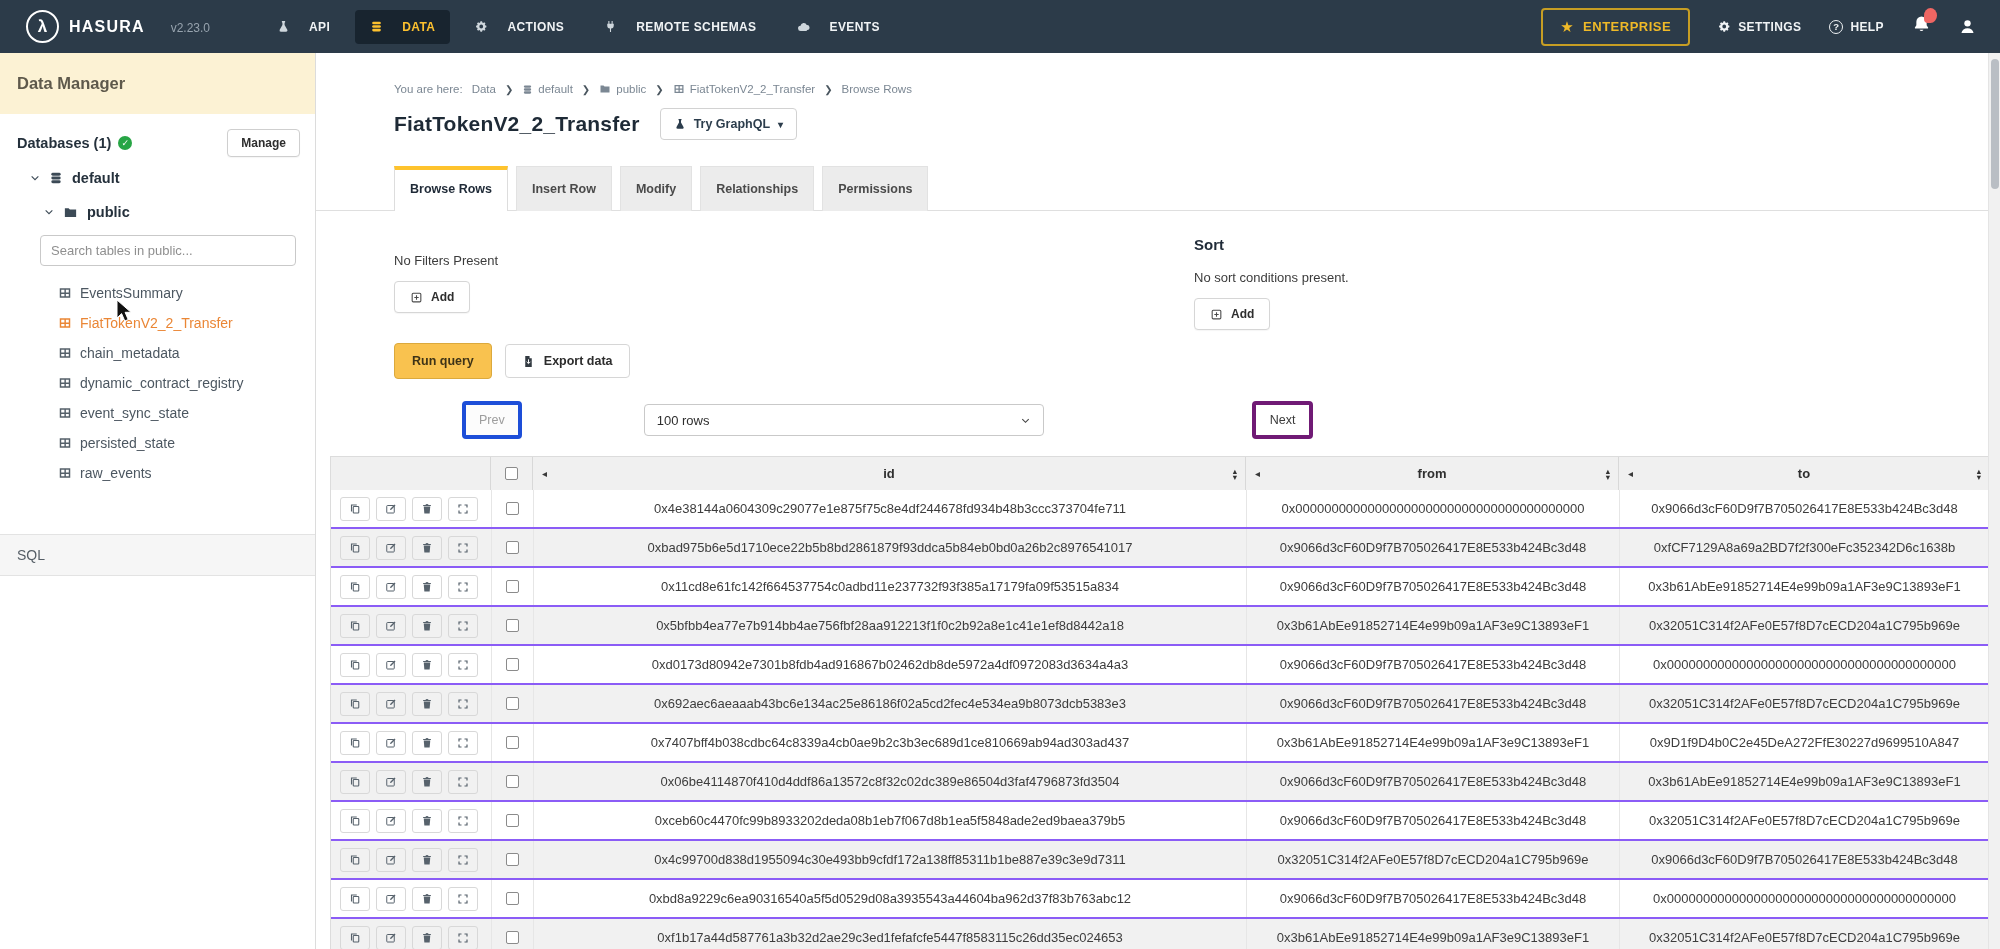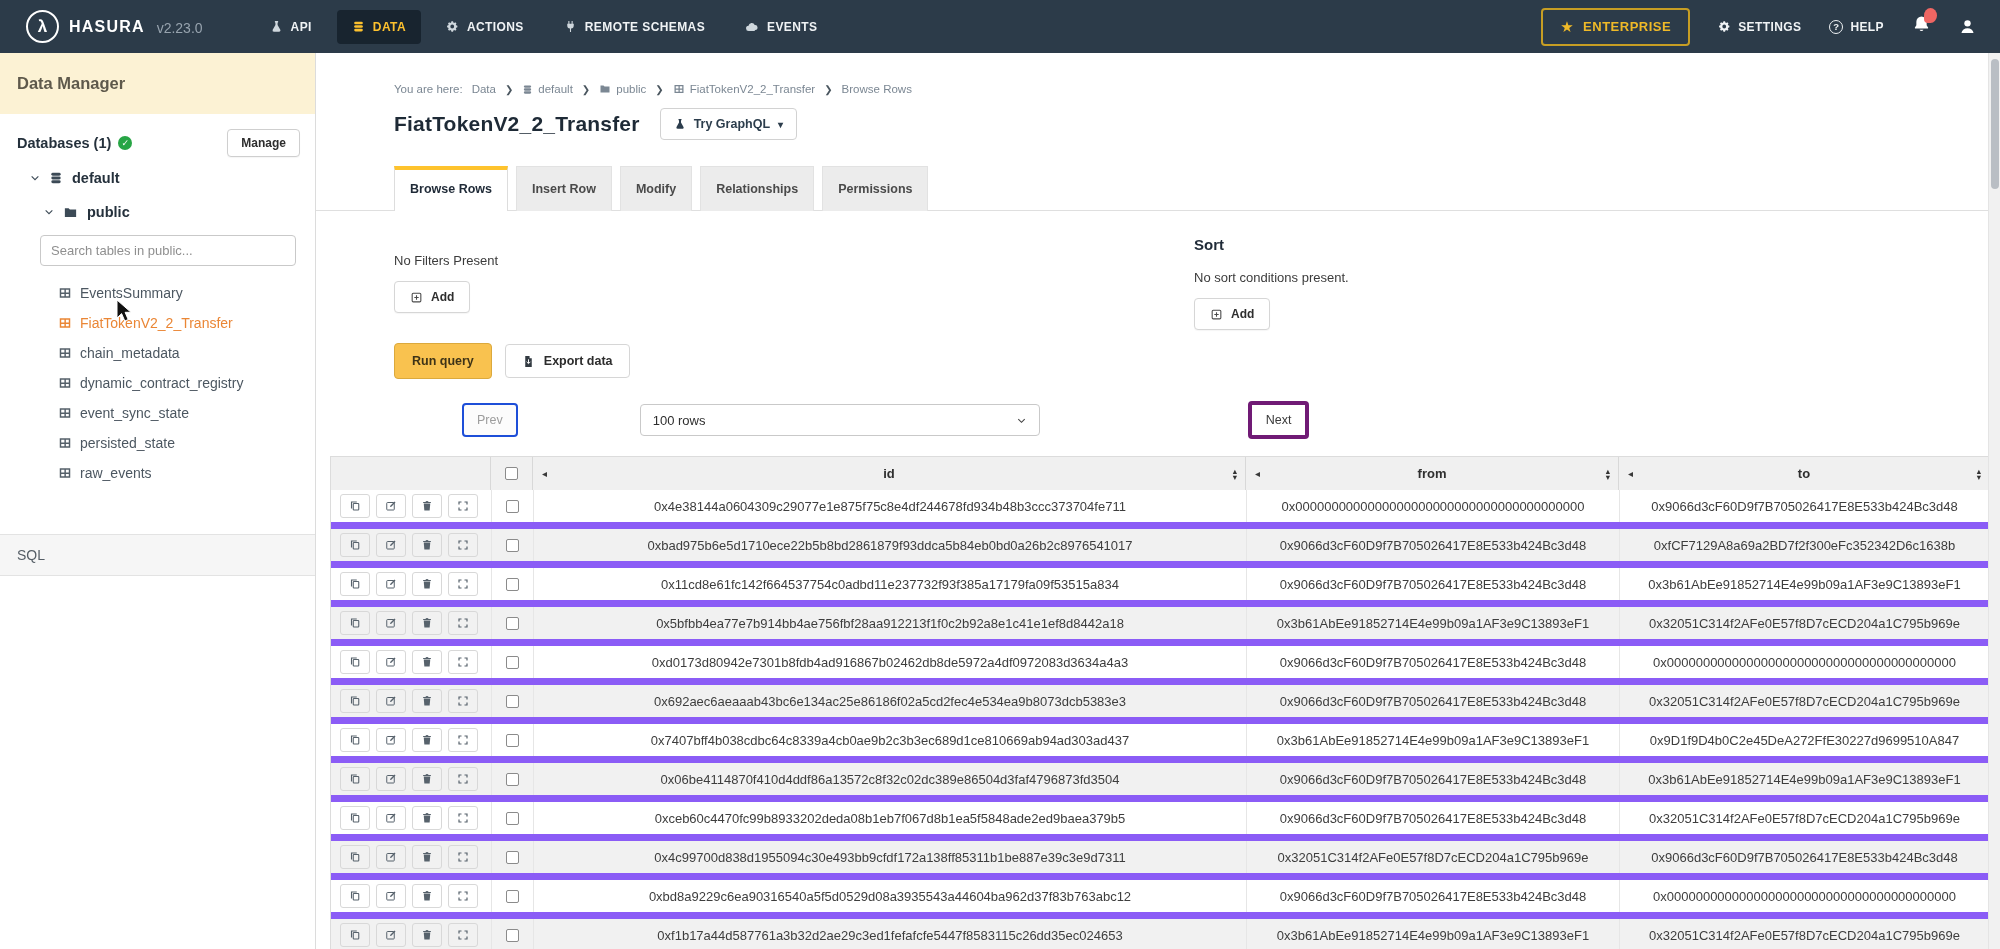--- a/index.html
+++ b/index.html
@@ -7,23 +7,23 @@
   body { font-family: "Liberation Sans", "DejaVu Sans", sans-serif; background: #fff; color: #30383f; position: relative; }
 
   svg { display: block; }
   .ic { display: inline-flex; align-items: center; justify-content: center; flex: none; }
 
   
   .topnav { height: 53px; background: #2c3b49; display: flex; align-items: center; padding: 0 24px 0 26px; color: #eef1f4; }
   .brand { display: flex; align-items: center; gap: 10px; }
   .logo { width: 33px; height: 33px; border: 2.5px solid #fff; border-radius: 50%; display: grid; place-items: center; font-weight: bold; font-size: 17px; color: #fff; }
   .brand-name { font-size: 16px; font-weight: bold; letter-spacing: 1.2px; color: #fff; }
-  .brand-ver { font-size: 14px; color: #97a3ae; margin-left: 2px; margin-top: 2px; }
+  .brand-ver { font-size: 12px; color: #97a3ae; margin-left: 16px; margin-top: 2px; }
   .nav-items { display: flex; align-items: center; margin-left: 52px; gap: 10px; }
-  .nav-item { display: flex; align-items: center; gap: 8px; font-size: 12px; font-weight: bold; letter-spacing: .4px; padding: 10px 15px; border-radius: 4px; cursor: pointer; color: #f0f3f5; }
+  .nav-item { display: flex; align-items: center; gap: 19px; font-size: 12px; font-weight: bold; letter-spacing: .4px; padding: 10px 15px; border-radius: 4px; cursor: pointer; color: #f0f3f5; }
   .nav-item .ic { color: #cfd7dd; }
   .nav-item.active { background: #18242f; color: #fdc12e; }
   .nav-item.active .ic { color: #fdc12e; }
   .nav-right { margin-left: auto; display: flex; align-items: center; gap: 28px; }
   .enterprise-btn { display: flex; align-items: center; gap: 9px; border: 2px solid #c79e24; border-radius: 4px; padding: 8px 17px; color: #efb928; font-weight: bold; font-size: 13px; letter-spacing: .5px; cursor: pointer; }
   .enterprise-btn .star { color: #efb928; font-size: 15px; }
   .nav-link { display: flex; align-items: center; gap: 7px; font-size: 12px; font-weight: bold; letter-spacing: .4px; cursor: pointer; color: #f0f3f5; }
   .help-q { width: 14px; height: 14px; border: 1.6px solid #f0f3f5; border-radius: 50%; font-size: 9.5px; display: grid; place-items: center; font-weight: bold; }
   .bell-wrap { position: relative; cursor: pointer; }
   .badge-dot { position: absolute; top: -7px; right: -6px; width: 13px; height: 15px; background: #ef6663; border-radius: 50% 50% 50% 4px; }
@@ -73,39 +73,39 @@
   .fs-empty { font-size: 13px; color: #3b3b3b; margin-top: 17px; }
   .add-btn { margin-top: 13px; display: inline-flex; align-items: center; gap: 8px; border: 1px solid #d6d6d6; border-radius: 4px; background: #fff; padding: 8px 15px; font-size: 12px; font-weight: bold; color: #2e2e2e; cursor: pointer; box-shadow: 0 1px 1px rgba(0,0,0,.04); }
   .add-btn .ic { color: #4a4a4a; }
 
   .query-row { display: flex; align-items: center; gap: 13px; padding: 13px 0 0 78px; }
   .run-query-btn { background: #f9c24f; border: 1px solid #dba93d; border-radius: 4px; padding: 10px 17px; font-size: 12.5px; font-weight: bold; color: #3e3317; cursor: pointer; }
   .export-btn { display: inline-flex; align-items: center; gap: 9px; background: #fff; border: 1px solid #d6d6d6; border-radius: 4px; padding: 9px 16px; font-size: 12.5px; font-weight: bold; color: #2c2c2c; cursor: pointer; }
   .export-btn .ic { color: #323a41; }
 
   .pager-row { display: flex; align-items: center; padding: 22px 0 0 146px; }
-  .prev-btn { border: 2px solid #1d4ed8; background: #fcfcfc; border-radius: 4px; padding: 8px 13px; font-size: 12.5px; color: #9d9d9d; cursor: pointer; }
+  .prev-btn { border: 4px solid #1d4ed8; background: #fcfcfc; border-radius: 4px; padding: 8px 13px; font-size: 12.5px; color: #9d9d9d; cursor: pointer; }
   .rows-select { margin-left: 122px; width: 400px; height: 32px; border: 1px solid #c9c9c9; border-radius: 4px; display: flex; align-items: center; padding: 0 12px; font-size: 13px; color: #2e2e2e; cursor: pointer; background: #fff; }
   .rows-select .sel-caret { margin-left: auto; color: #444; }
   .next-btn { margin-left: 208px; border: 4px solid #701a75; background: #fff; border-radius: 4px; padding: 8px 14px; font-size: 12.5px; color: #3a3a3a; cursor: pointer; }
 
   
   .grid-table { margin: 17px 10px 0 14px; border: 1px solid #dcdcdc; border-bottom: none; }
   .thead { display: flex; background: #f0f0f0; height: 33px; }
   .th { display: flex; align-items: center; border-right: 1px solid #d8d8d8; font-size: 13px; font-weight: bold; color: #2f2f2f; position: relative; }
   .th:last-child { border-right: none; }
   .th-actions { width: 160px; }
   .th-check { width: 42px; justify-content: center; }
   .th-id { width: 713px; }
   .th-from { width: 373px; }
   .th-to { flex: 1; }
   .colarrow { position: absolute; left: 9px; font-size: 10px; color: #3a3a3a; cursor: pointer; }
   .colname { flex: 1; text-align: center; }
   .sorter { position: absolute; right: 8px; display: flex; flex-direction: column; line-height: 6px; font-size: 8.5px; color: #333; cursor: pointer; }
-  .tbody .tr { display: flex; height: 39px; border-bottom: 7px solid #8b5cf6; background: #fff; }
+  .tbody .tr { display: flex; height: 39px; border-bottom: 2px solid #8b5cf6; background: #fff; }
   .tbody .tr:nth-of-type(even) { background: #f1f1f1; }
   .td { display: flex; align-items: center; font-size: 13px; color: #3d3d3d; }
   .td-actions { width: 160px; gap: 6px; padding-left: 9px; }
   .td-check { width: 42px; justify-content: center; border-left: 1px solid #e6e6e6; }
   .td-data { justify-content: center; border-left: 1px solid #e6e6e6; overflow: hidden; white-space: nowrap; }
   .td-id { width: 713px; }
   .td-from { width: 373px; }
   .td-to { flex: 1; }
   .row-btn { width: 30px; height: 24px; border: 1px solid #d8d8d8; border-radius: 3px; background: transparent; display: grid; place-items: center; color: #57626c; cursor: pointer; }
   .cb { width: 13px; height: 13px; border: 1.5px solid #8b8b8b; border-radius: 2px; background: #fff; display: inline-block; cursor: pointer; }

